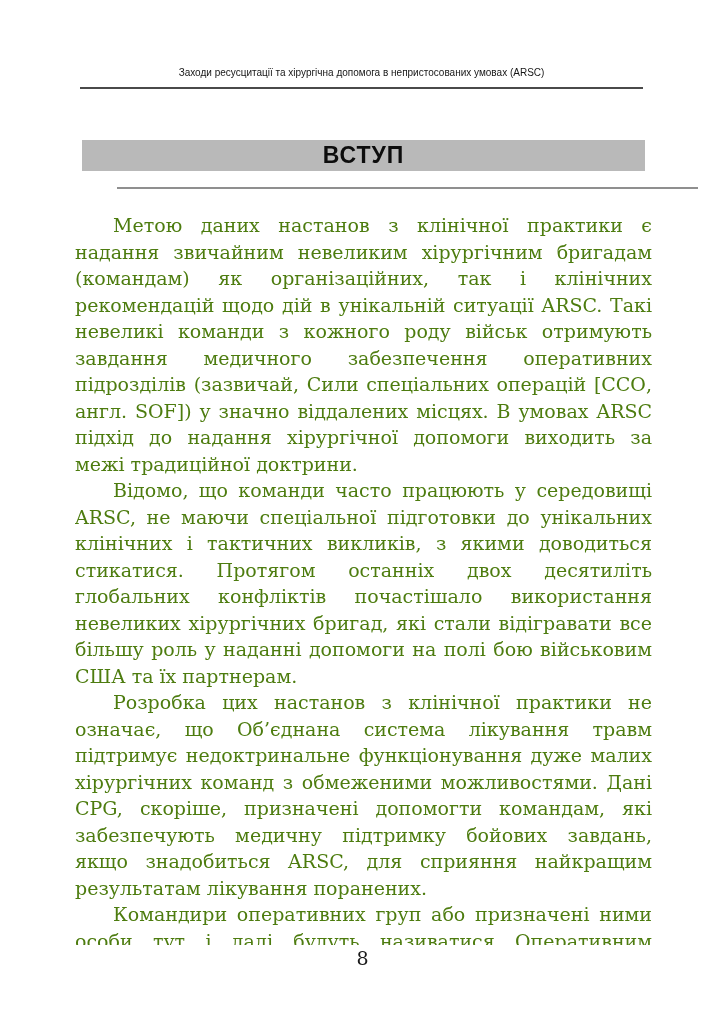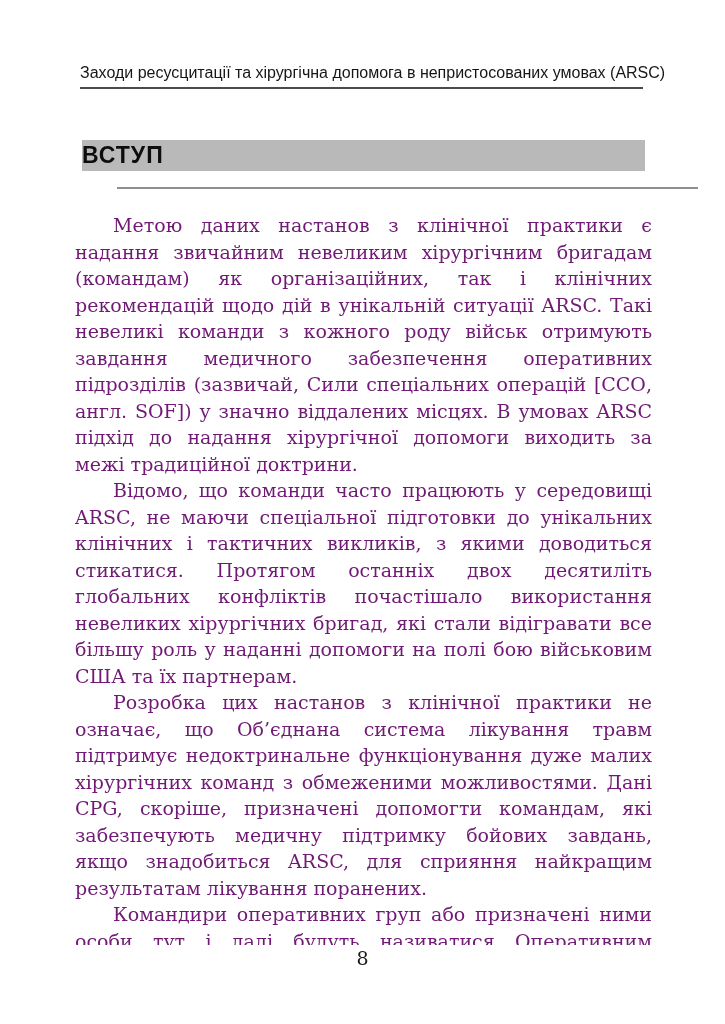--- a/index.html
+++ b/index.html
@@ -15,40 +15,41 @@
     overflow: hidden;
     font-family: "Liberation Serif", serif;
   }
   .running-header {
     position: absolute;
     top: 64px;
     left: 80px;
     width: 563px;
     text-align: center;
     font-family: "Liberation Sans", sans-serif;
-    font-size: 16px;
+    font-size: 10px;
     line-height: 18px;
     color: #161616;
     white-space: nowrap;
   }
   .header-rule {
     position: absolute;
     top: 87px;
     left: 80px;
     width: 563px;
     height: 2px;
     background: #4a4a4a;
   }
   .section-banner {
     position: absolute;
     top: 140px;
     left: 82px;
     width: 563px;
     height: 31px;
     background: #b9b9b9;
+    text-align: center;
   }
   .section-banner .title {
     font-family: "Liberation Sans", sans-serif;
     font-weight: 700;
     font-size: 23px;
     line-height: 31px;
     letter-spacing: 1px;
     color: #0d0d0d;
   }
   .banner-rule {
@@ -59,21 +60,21 @@
     height: 2px;
     background: #8f8f8f;
   }
   .body-text {
     position: absolute;
     top: 212px;
     left: 75px;
     width: 577px;
     height: 733px;
     overflow: hidden;
-    color: #701a75;
+    color: #4d7c0f;
     font-family: "DejaVu Serif", "Liberation Serif", serif;
     font-size: 19px;
     line-height: 26.5px;
     text-align: justify;
   }
   .body-text p {
     margin: 0;
     padding: 0;
     text-indent: 38px;
   }

